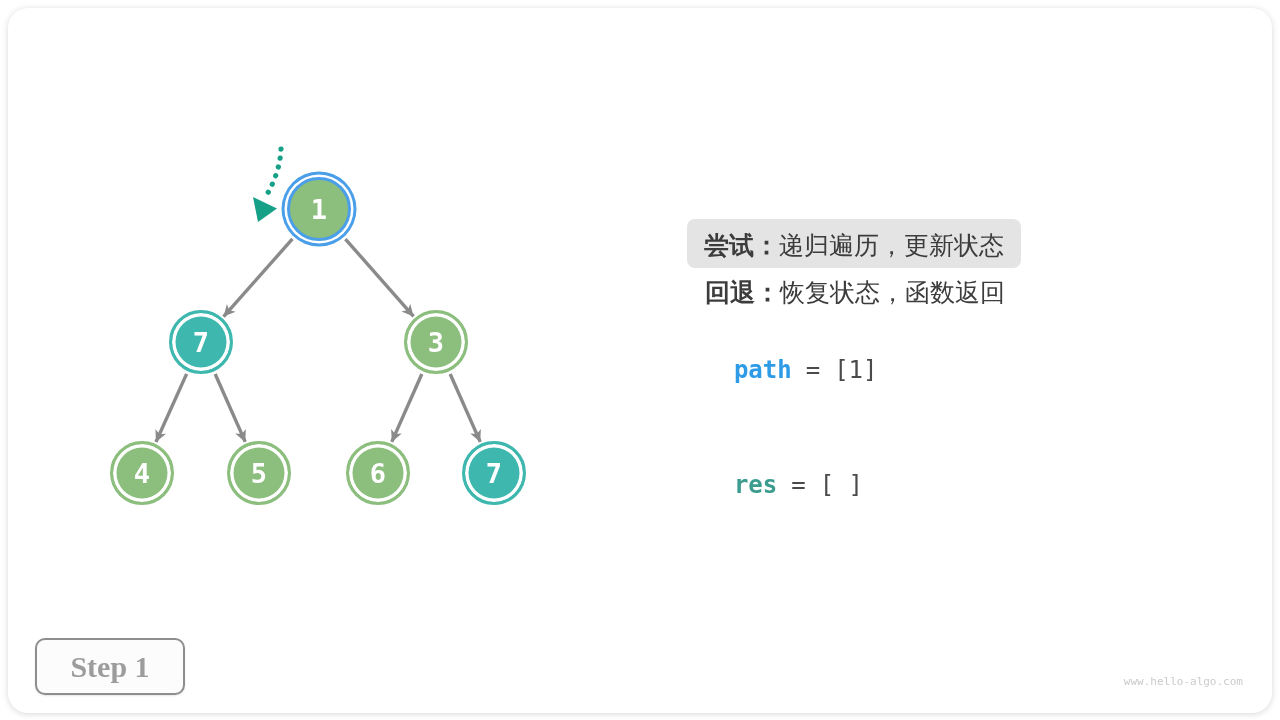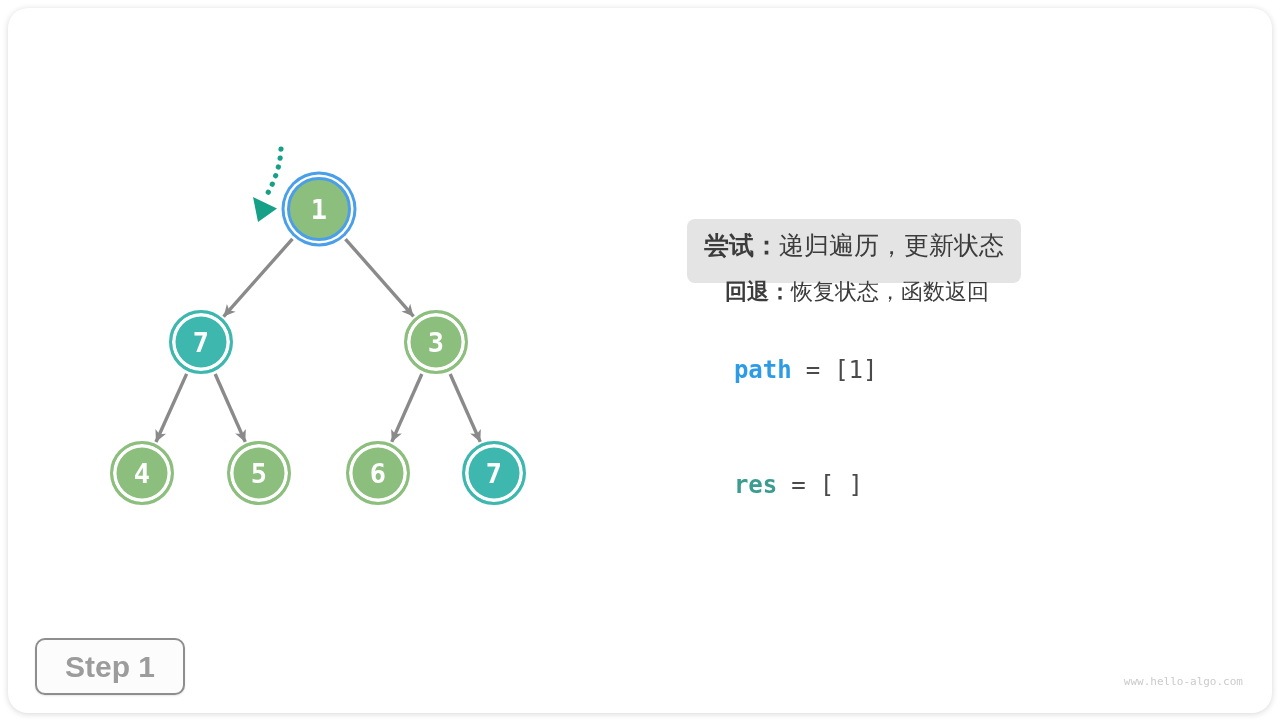--- a/index.html
+++ b/index.html
@@ -51,36 +51,35 @@
     display: flex; align-items: center; justify-content: center;
   }
   .node.selected {
     border-color: var(--selected-blue);
     box-shadow: 0 0 0 2.5px #ffffff, 0 0 0 5.5px var(--selected-blue);
   }
 
   .try-box {
     position: absolute;
     left: 687px; top: 219px;
-    height: 64px; line-height: 53px;
+    height: 49px; line-height: 53px;
     padding: 0 17px;
     background: var(--highlight-bg);
     border-radius: 8px;
     font-size: 25px;
     color: var(--text-dark);
     white-space: nowrap;
   }
   .back-line {
     position: absolute;
     left: 705px; top: 278px;
-    font-size: 22px;
+    font-size: 25px;
     line-height: 28px;
     color: var(--text-dark);
     white-space: nowrap;
-    margin-left: 20px;
   }
   .cjk-b { font-weight: 700; }
 
   .code-line {
     position: absolute;
     left: 705px;
     font-family: "DejaVu Sans Mono", monospace;
     font-size: 24px;
     line-height: 27px;
     color: #4a4a4a;
@@ -96,21 +95,21 @@
   .step-badge {
     position: absolute;
     left: 35px; top: 638px;
     width: 150px; height: 57px;
     box-sizing: border-box;
     background: #fcfcfc;
     border: 2px solid var(--badge-border);
     border-radius: 10px;
     box-shadow: 0 1px 2px rgba(0,0,0,0.10);
     color: var(--badge-text);
-    font-family: Liberation Sans, sans-serif;
+    font-family: Liberation Serif, serif;
     font-weight: bold;
     font-size: 30px;
     display: flex; align-items: center; justify-content: center;
     white-space: pre;
   }
   .watermark {
     position: absolute;
     right: 37px; top: 675px;
     font-family: "DejaVu Sans Mono", monospace;
     font-size: 11px;

